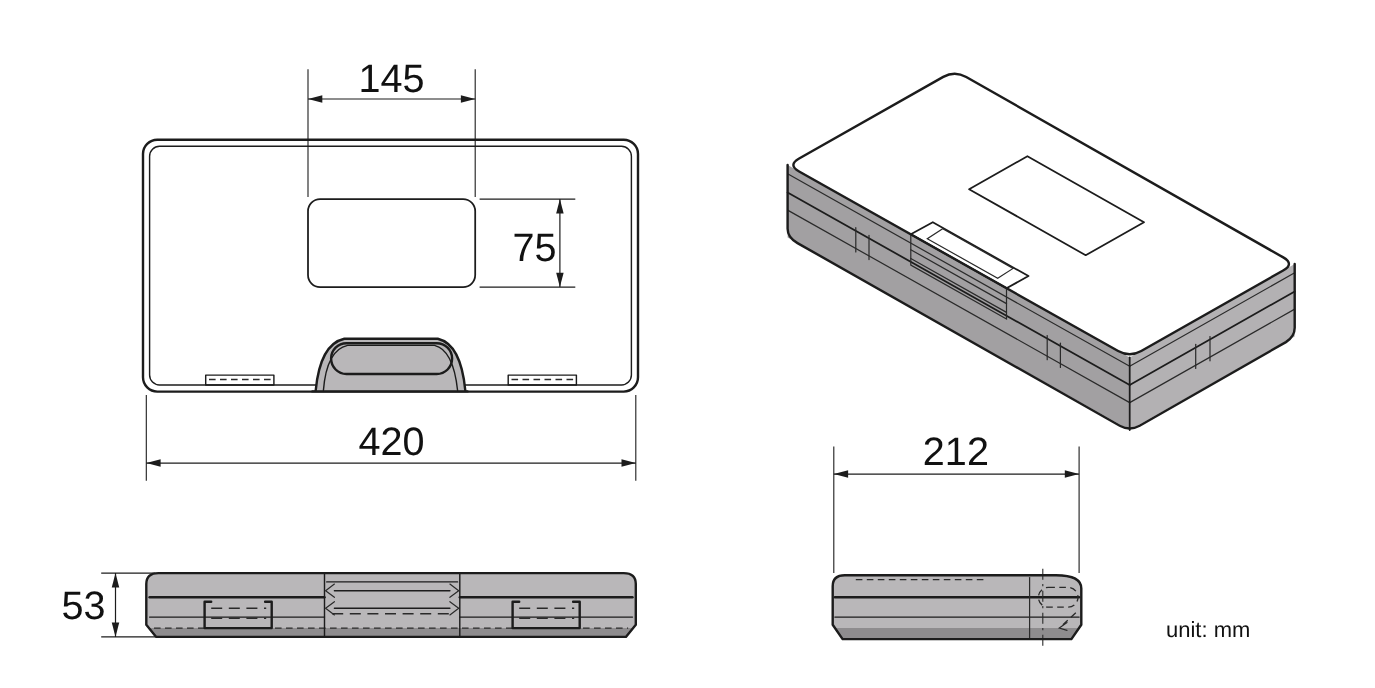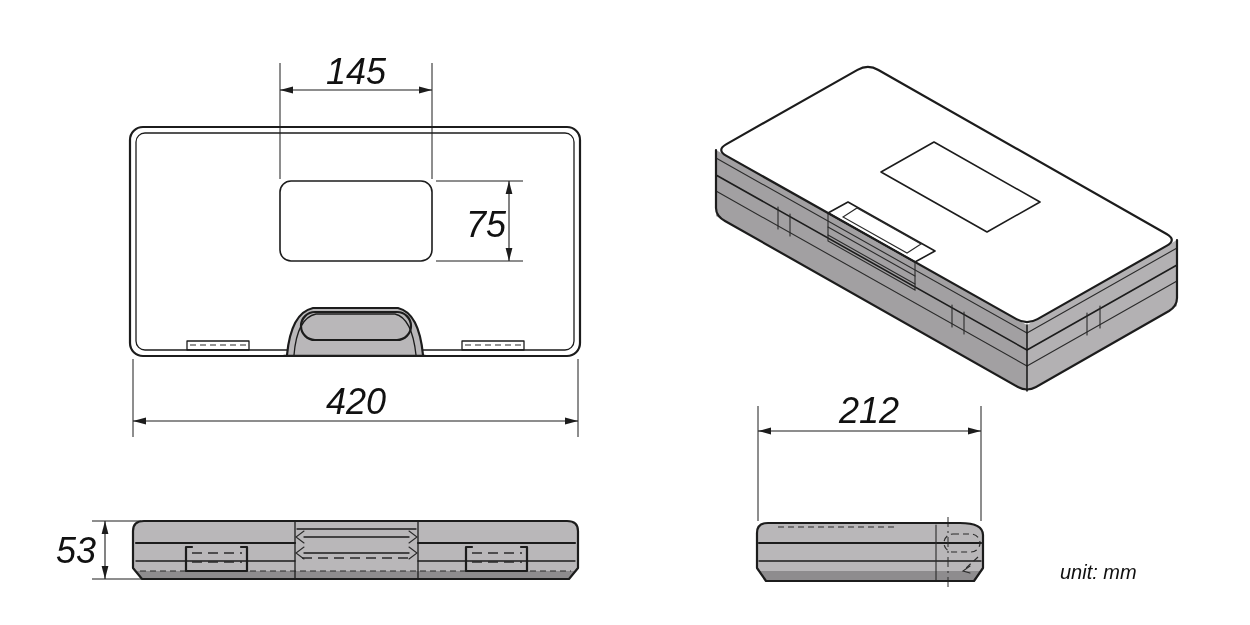--- a/index.html
+++ b/index.html
@@ -1,17 +1,17 @@
 <!DOCTYPE html>
 <html><head>
 <meta charset="utf-8">
 <style>
   html,body{margin:0;padding:0;background:#ffffff;}
   .stage{position:relative;width:1250px;height:625px;background:#ffffff;overflow:hidden;
-         font-family:"Liberation Sans", sans-serif;font-style:italic;}
+         font-family:"Liberation Sans", sans-serif;}
   svg{display:block;}
   .ol2{stroke:#1c1c1c;stroke-width:2.2;fill:none;stroke-linejoin:round;stroke-linecap:round;}
   .ol16{stroke:#1c1c1c;stroke-width:1.6;fill:none;stroke-linejoin:round;stroke-linecap:round;}
   .ol13{stroke:#1c1c1c;stroke-width:1.3;fill:none;stroke-linejoin:round;stroke-linecap:round;}
   .ol12{stroke:#2a2a2a;stroke-width:1.1;fill:none;stroke-linecap:round;}
   .dashline{stroke:#2a2a2a;stroke-width:1.4;fill:none;stroke-dasharray:10 6;}
   .dashfine{stroke:#2a2a2a;stroke-width:1.2;fill:none;stroke-dasharray:6 4;}
   .cline{stroke:#2a2a2a;stroke-width:1;fill:none;stroke-dasharray:10 4 2 4;}
   .dim{stroke:#1c1c1c;stroke-width:1.1;fill:none;}
   .ext{stroke:#1c1c1c;stroke-width:1;fill:none;}

